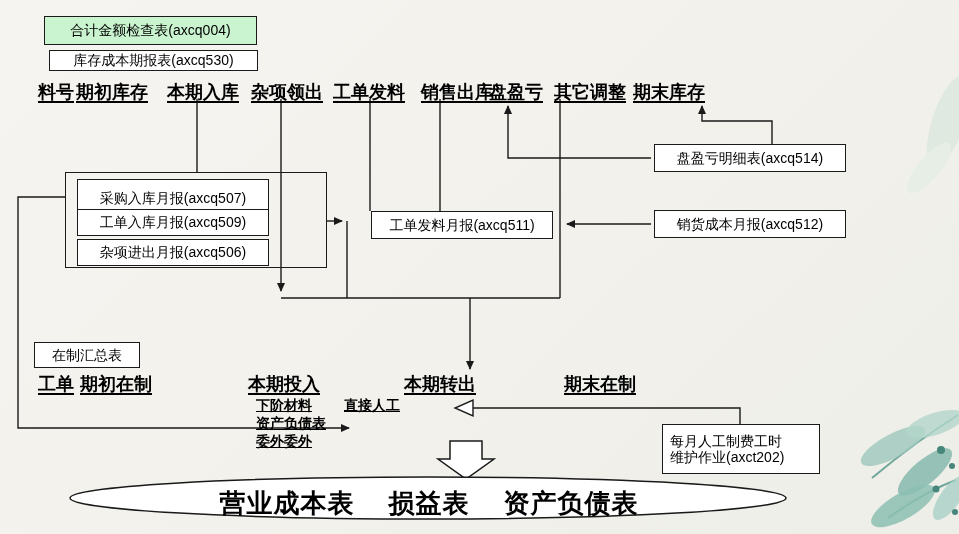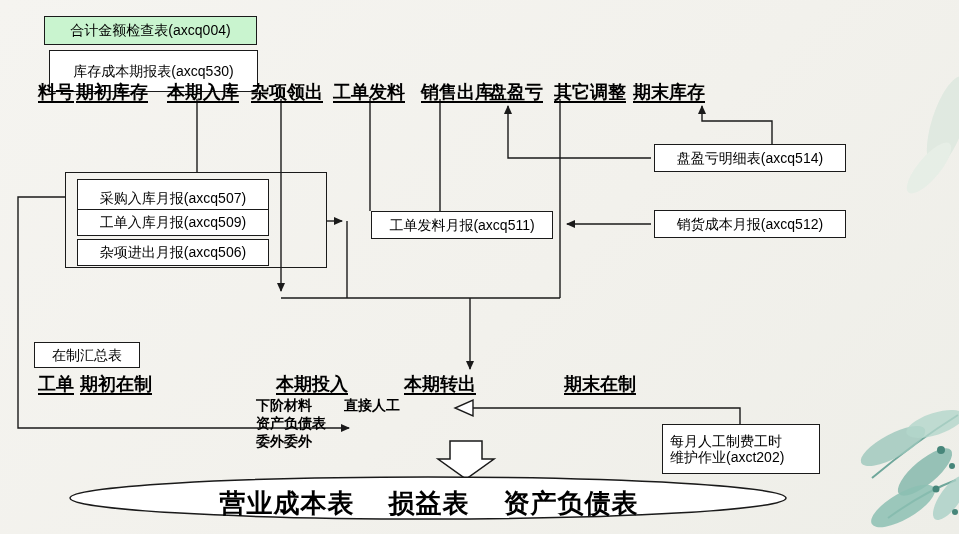--- a/index.html
+++ b/index.html
@@ -22,21 +22,21 @@
   }
   .bx.green{background:#c9f4cf;}
   .bx.hollow{background:transparent;}
   .bx.twolines{flex-direction:column;align-items:flex-start;justify-content:center;padding-left:7px;}
   .lbl{
     position:absolute;z-index:2;font-weight:bold;font-size:18px;
     text-decoration:underline;text-decoration-thickness:1.5px;text-underline-offset:3px;
     white-space:nowrap;
   }
   .sub{
-    position:absolute;z-index:2;font-weight:bold;font-size:14px;white-space:nowrap;
+    position:absolute;z-index:2;font-weight:bold;font-size:14px;white-space:nowrap;text-decoration:underline;
   }
   .ell-text{
     position:absolute;z-index:3;left:70px;top:486px;width:718px;
     display:flex;justify-content:center;gap:34px;
     font-size:26px;font-weight:bold;letter-spacing:1px;white-space:nowrap;
   }
 </style>
 </head>
 <body>
 
@@ -85,21 +85,21 @@
       <path d="M740,424 L740,408 L473,408"></path>
     </g>
     <polygon points="473,400 473,416 455,408" fill="#ffffff" stroke="#1a1a1a" stroke-width="1.4"></polygon>
     <polygon points="450,441 482,441 482,459 494,459 466,479 438,459 450,459" fill="#ffffff" stroke="#1a1a1a" stroke-width="1.5"></polygon>
     <ellipse cx="428" cy="498" rx="358" ry="21" fill="#ffffff" stroke="#1a1a1a" stroke-width="1.5"></ellipse>
   </svg>
 
   <div class="bx green" style="left:44px;top:16px;width:213px;height:29px;">
     <span>合计金额检查表(axcq004)</span>
   </div>
-  <div class="bx" style="left:49px;top:50px;width:209px;height:42px;">
+  <div class="bx" style="left:49px;top:50px;width:209px;height:21px;">
     <span>库存成本期报表(axcq530)</span>
   </div>
 
   <span class="lbl" style="left:38px;top:80px;">料号</span>
   <span class="lbl" style="left:76px;top:80px;">期初库存</span>
   <span class="lbl" style="left:167px;top:80px;">本期入库</span>
   <span class="lbl" style="left:251px;top:80px;">杂项领出</span>
   <span class="lbl" style="left:333px;top:80px;">工单发料</span>
   <span class="lbl" style="left:413px;top:80px;margin-left:8px;">销售出库</span>
   <span class="lbl" style="left:489px;top:80px;">盘盈亏</span>
@@ -127,21 +127,21 @@
   <div class="bx" style="left:371px;top:211px;width:182px;height:28px;">
     <span>工单发料月报(axcq511)</span>
   </div>
 
   <div class="bx" style="left:34px;top:342px;width:106px;height:26px;">
     <span>在制汇总表</span>
   </div>
 
   <span class="lbl" style="left:38px;top:372px;">工单</span>
   <span class="lbl" style="left:80px;top:372px;">期初在制</span>
-  <span class="lbl" style="left:248px;top:372px;margin-left:28px;">本期投入</span>
+  <span class="lbl" style="left:248px;top:372px;">本期投入</span>
   <span class="lbl" style="left:404px;top:372px;">本期转出</span>
   <span class="lbl" style="left:564px;top:372px;">期末在制</span>
 
   <span class="sub" style="left:256px;top:397px;">下阶材料</span>
   <span class="sub" style="left:344px;top:397px;">直接人工</span>
   <span class="sub" style="left:256px;top:415px;">资产负债表</span>
   <span class="sub" style="left:256px;top:433px;">委外委外</span>
 
   <div class="bx twolines" style="left:662px;top:424px;width:158px;height:50px;">
     <span>每月人工制费工时</span>

